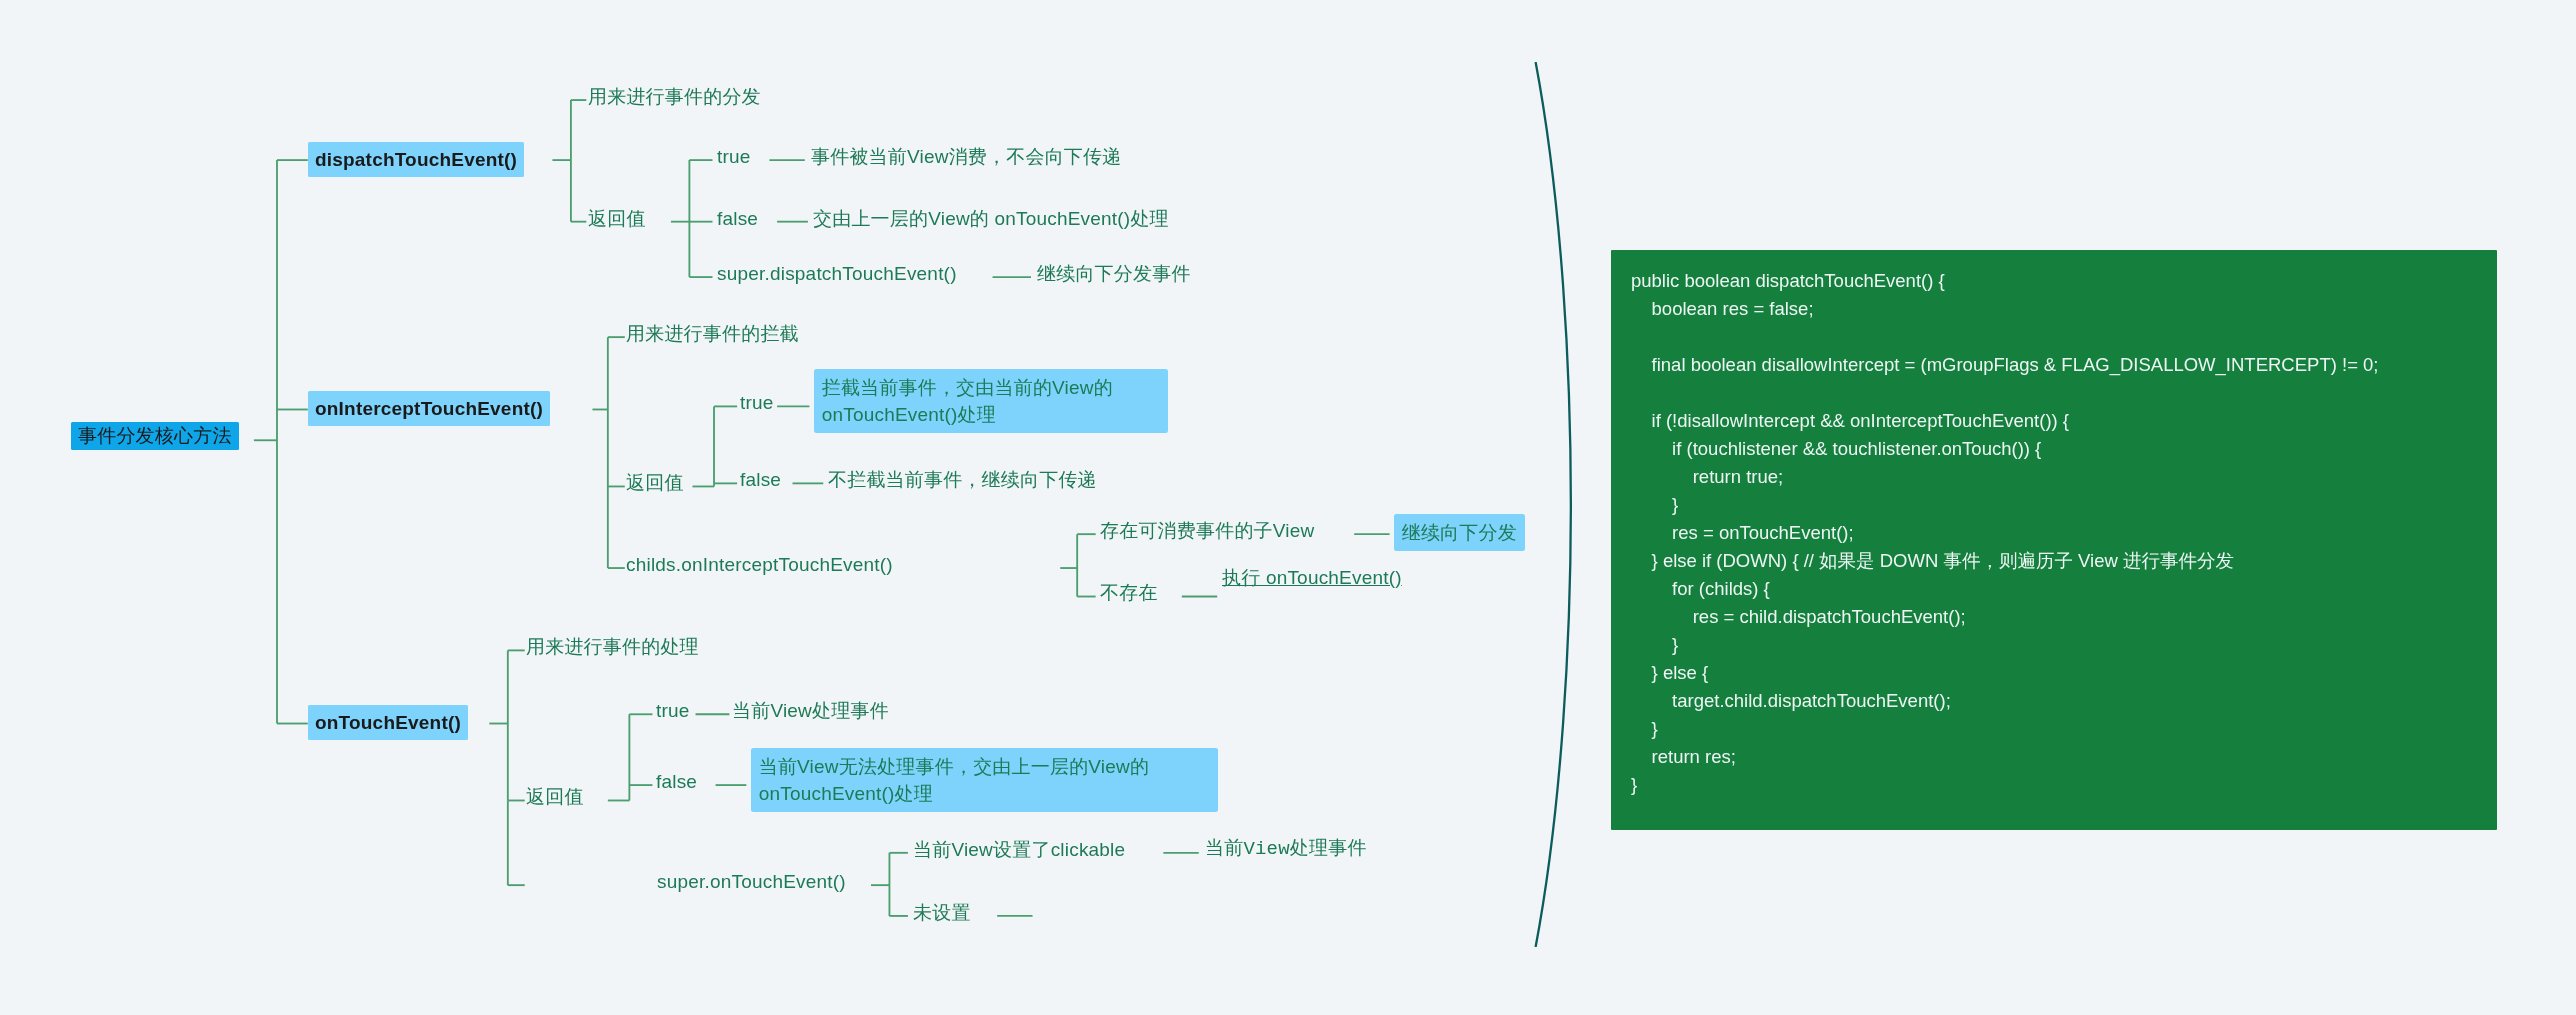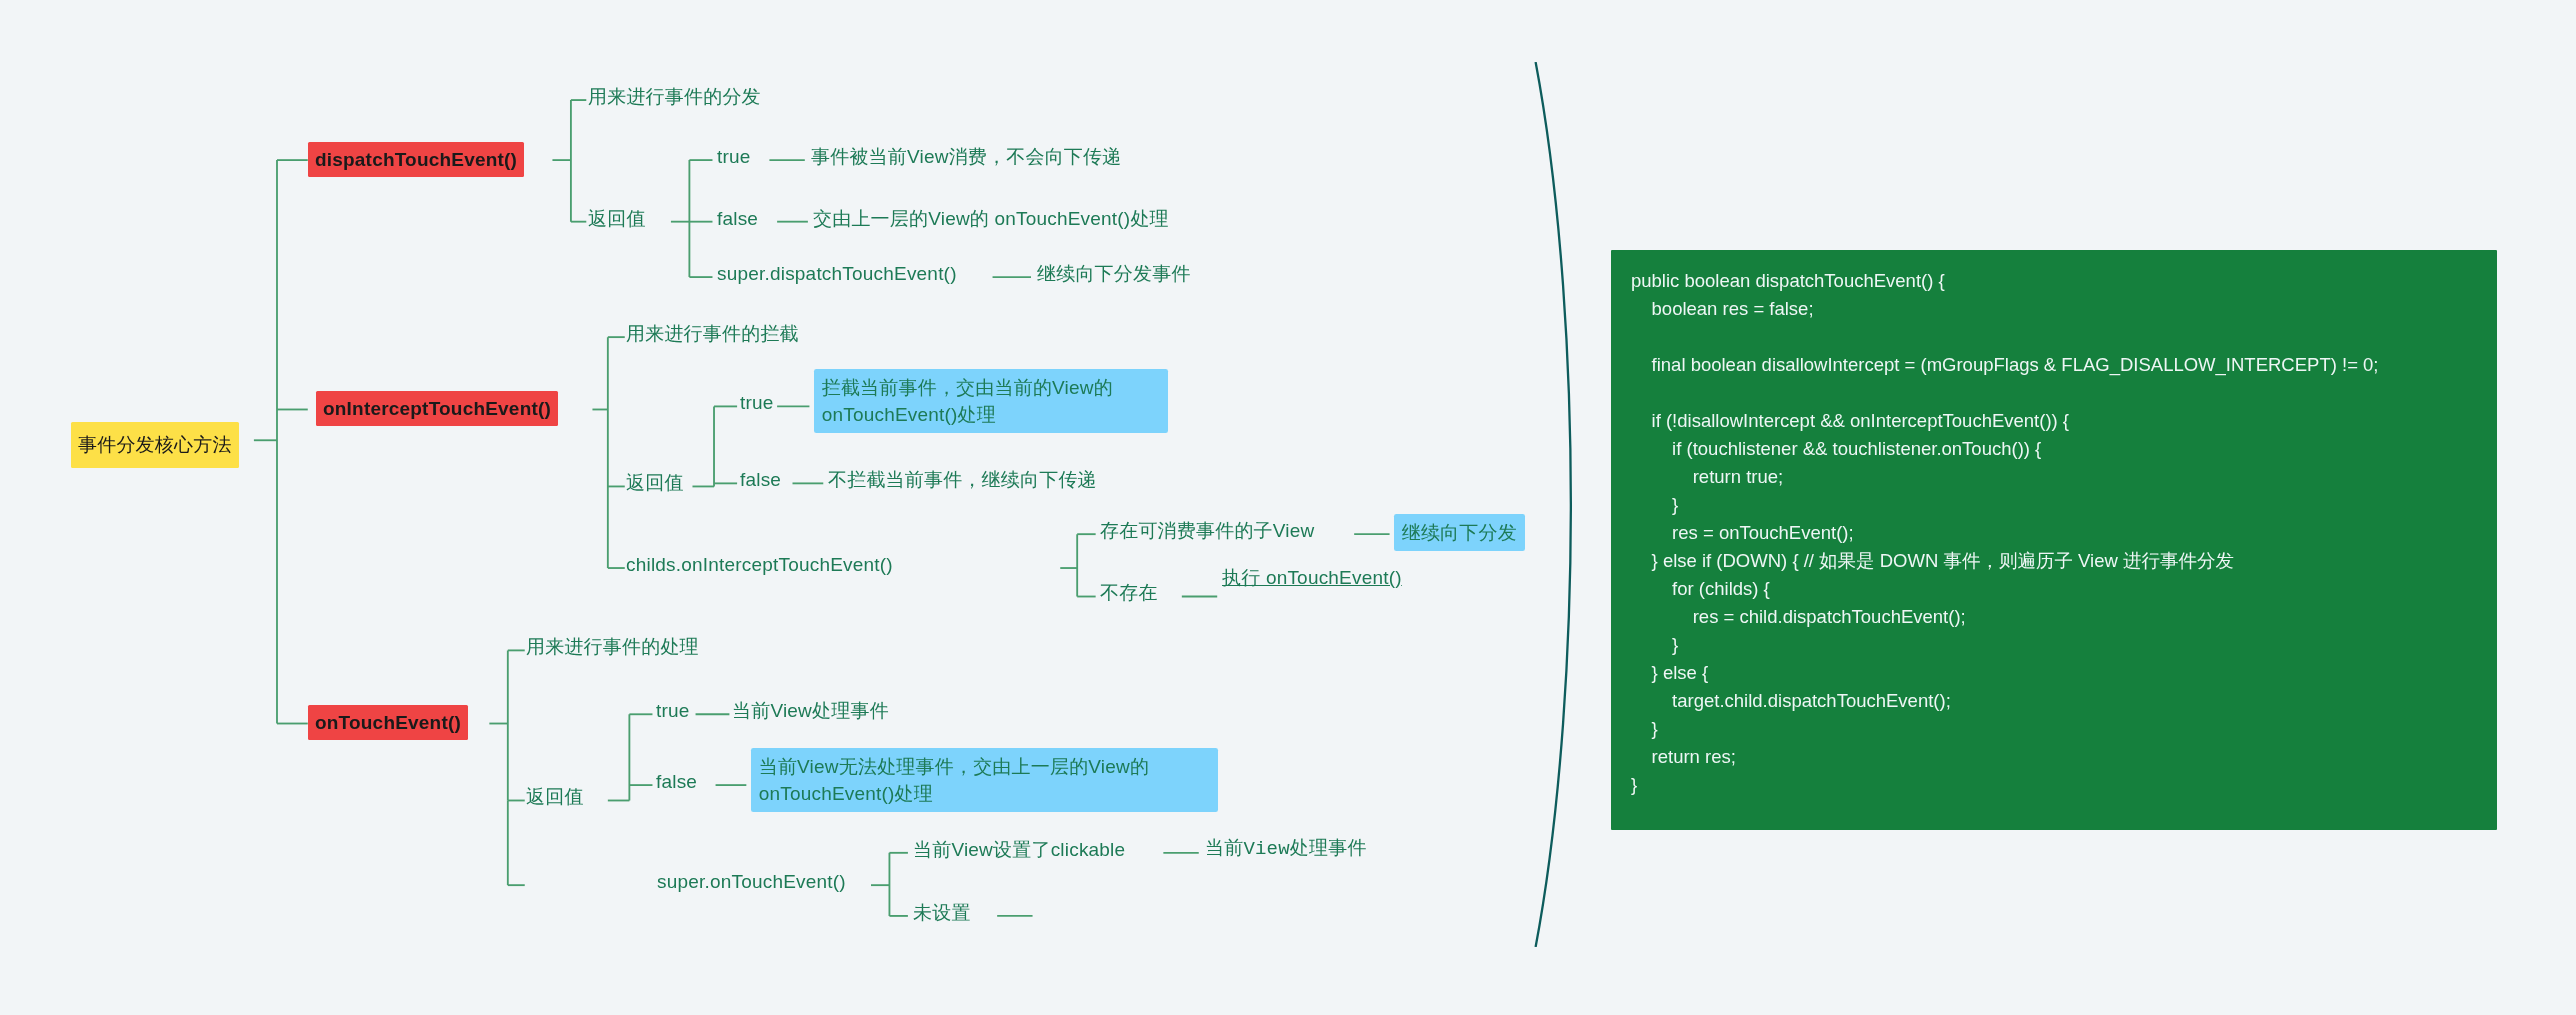--- a/index.html
+++ b/index.html
@@ -37,29 +37,29 @@
   }
   .node {
     position: absolute;
     color: #1d6b53;
     font-size: 19px;
     line-height: 1.45;
     white-space: pre-line;
     letter-spacing: 0.2px;
   }
   .node.root {
-    background: #fde047;
+    background: #0ea5e9;
     color: #1a1a1a;
     font-size: 19px;
-    padding: 9px 7px;
+    padding: 0 7px;
     border-radius: 1.5px;
     white-space: nowrap;
   }
   .node.lvl1 {
-    background: #ef4444;
+    background: #7dd3fc;
     color: #1a1a1a;
     font-weight: bold;
     font-size: 19px;
     padding: 3.8px 7px;
     border-radius: 1.5px;
     white-space: nowrap;
   }
   .node.plain {
     color: #1d7a56;
   }
@@ -174,21 +174,21 @@
     <div class="node lvl1" style="left:308px; top:142px;">dispatchTouchEvent()</div>
     <div class="node plain" style="left:588px; top:83px;">用来进行事件的分发</div>
     <div class="node plain" style="left:588px; top:205px;">返回值</div>
     <div class="node plain" style="left:717px; top:143px;">true</div>
     <div class="node plain" style="left:811px; top:143px;">事件被当前View消费，不会向下传递</div>
     <div class="node plain" style="left:717px; top:205px;">false</div>
     <div class="node plain" style="left:813px; top:205px;">交由上一层的View的 onTouchEvent()处理</div>
     <div class="node plain" style="left:717px; top:260px;">super.dispatchTouchEvent()</div>
     <div class="node plain" style="left:1037px; top:260px;">继续向下分发事件</div>
 
-    <div class="node lvl1" style="left:308px; top:391px;margin-left:8px;">onInterceptTouchEvent()</div>
+    <div class="node lvl1" style="left:308px; top:391px;">onInterceptTouchEvent()</div>
     <div class="node plain" style="left:626px; top:320px;">用来进行事件的拦截</div>
     <div class="node plain" style="left:626px; top:469px;">返回值</div>
     <div class="node plain" style="left:740px; top:389px;">true</div>
     <div class="node shaded" style="left:814px; top:369px; width:339px;">拦截当前事件，交由当前的View的
 onTouchEvent()处理</div>
     <div class="node plain" style="left:740px; top:466px;">false</div>
     <div class="node plain" style="left:828px; top:466px;">不拦截当前事件，继续向下传递</div>
     <div class="node plain" style="left:626px; top:551px;">childs.onInterceptTouchEvent()</div>
     <div class="node plain" style="left:1100px; top:517px;">存在可消费事件的子View</div>
     <div class="node shaded" style="left:1394px; top:514px;">继续向下分发</div>

